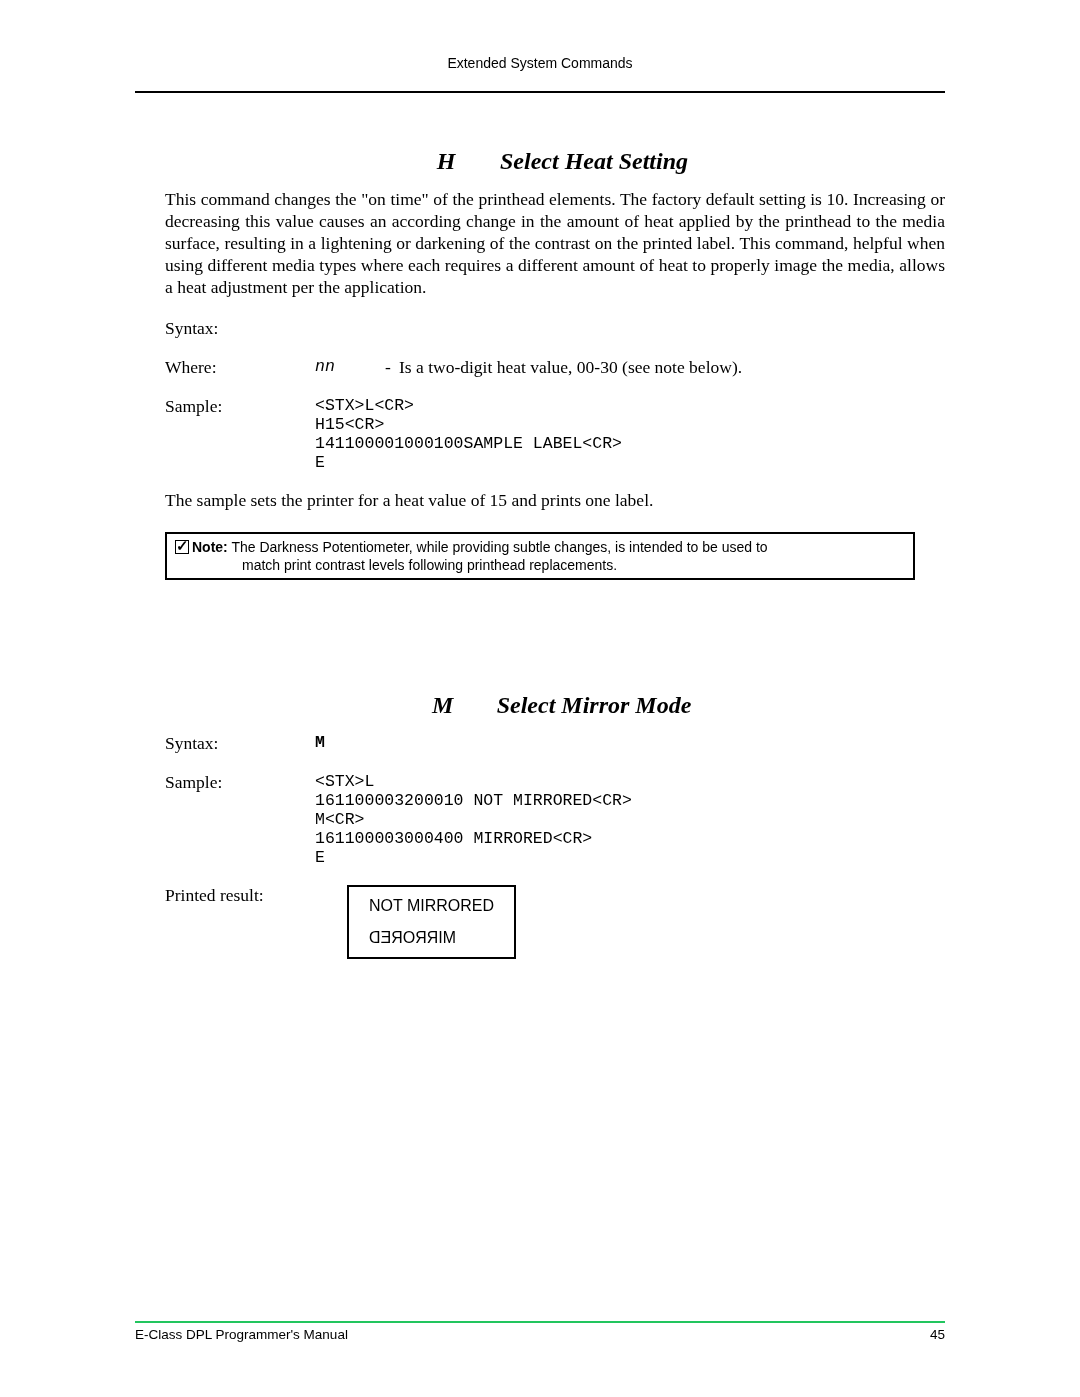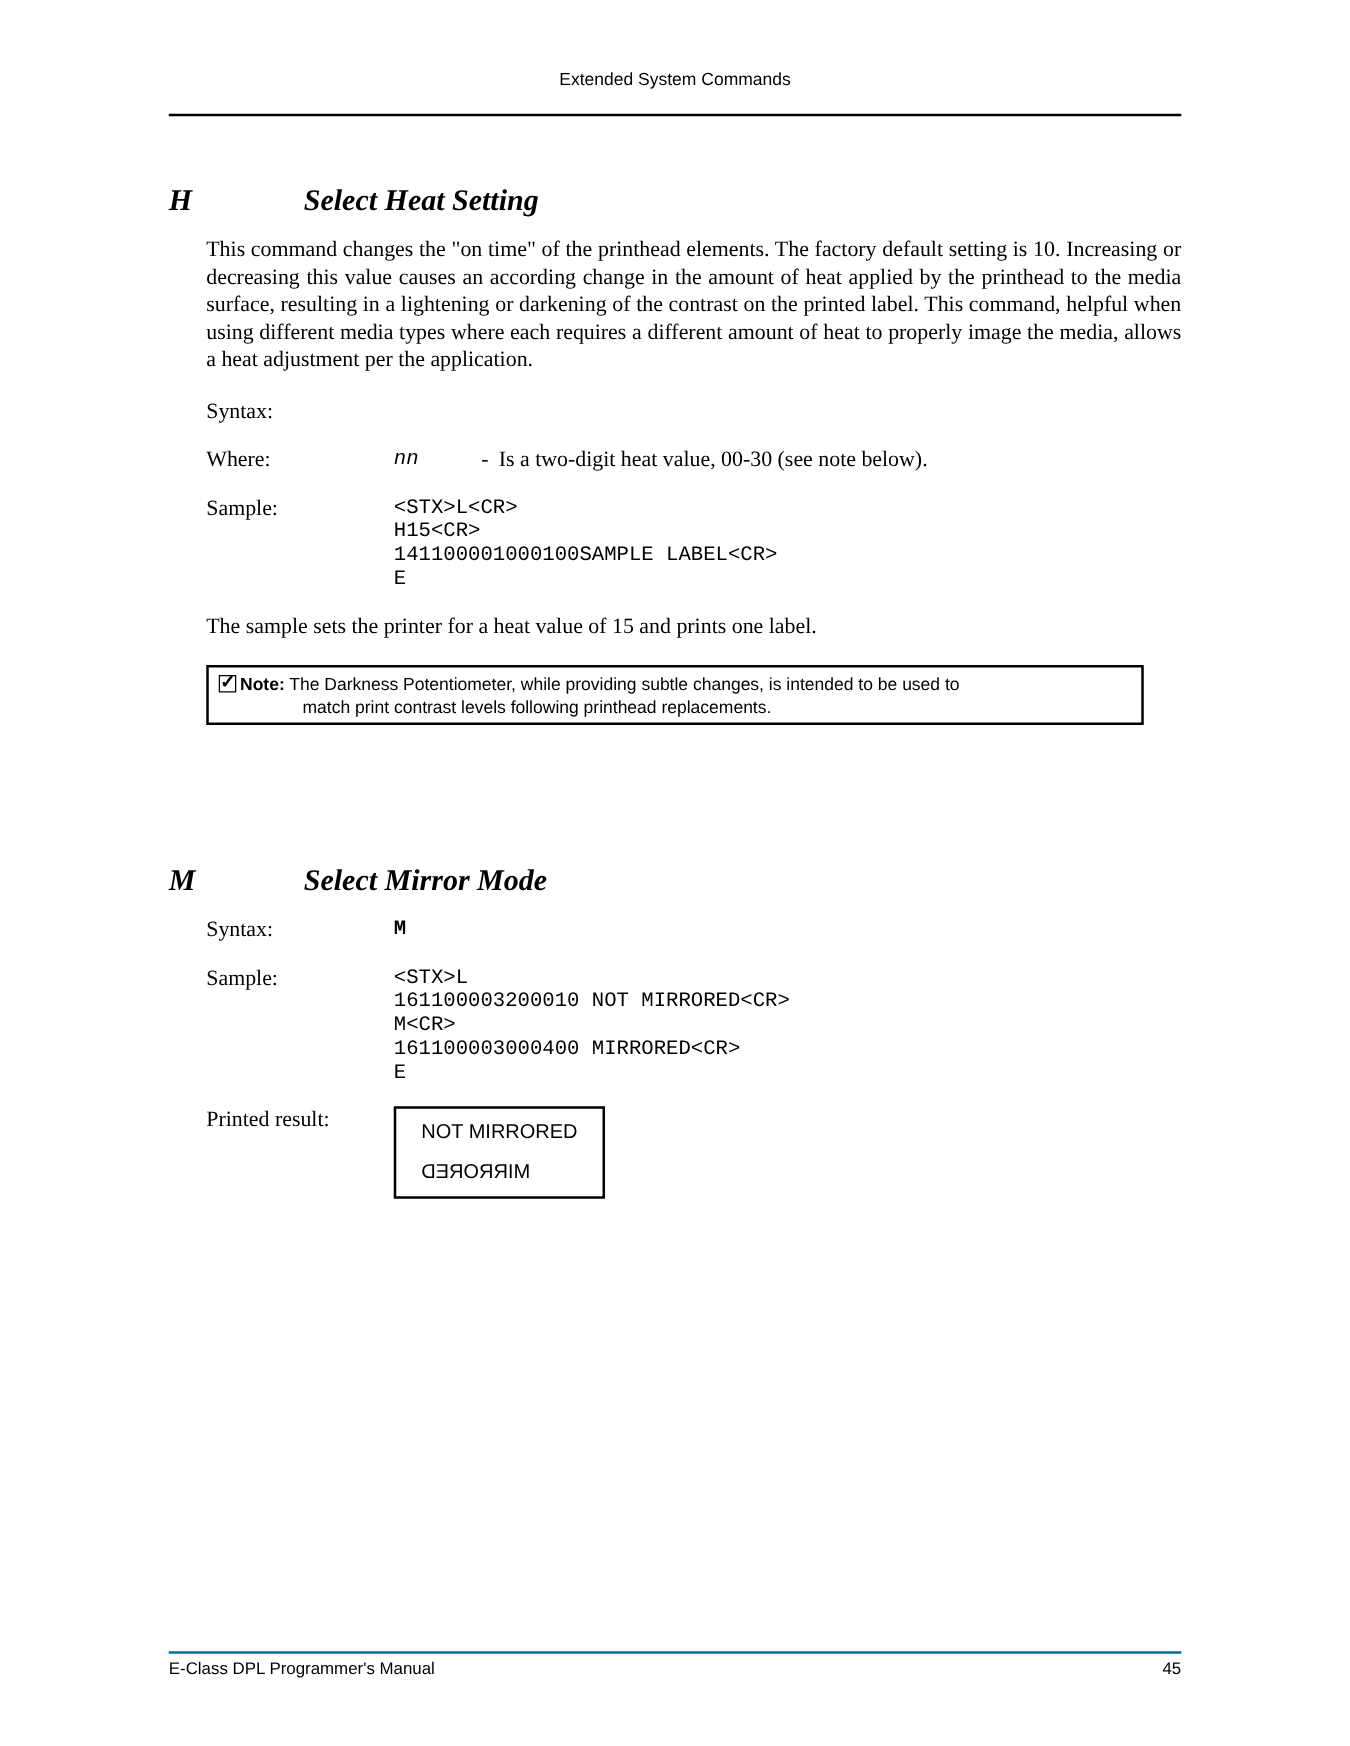--- a/index.html
+++ b/index.html
@@ -26,20 +26,21 @@
     padding-bottom: 20px;
     border-bottom: 2px solid #000;
   }
   .section-title {
     font-family: "Times New Roman", Times, serif;
     font-style: italic;
     font-weight: bold;
     font-size: 24px;
     margin-top: 55px;
     margin-bottom: 14px;
+    text-align: center;
   }
   .section-title .cmd-letter {
     display: inline-block;
     width: 108px;
   }
   .body-text {
     font-size: 17.5px;
     text-align: justify;
     margin: 0 0 20px 30px;
     line-height: 1.25;
@@ -117,21 +118,21 @@
   .mirrored-text {
     display:inline-block;
     transform: scaleX(-1);
     margin-top: 14px;
   }
   .footer {
     position: absolute;
     bottom: 55px;
     left: 135px;
     right: 135px;
-    border-top: 2px solid #0369a1;
+    border-top: 2px solid #22c55e;
     padding-top: 4px;
     font-family: Arial, Helvetica, sans-serif;
     font-size: 13.5px;
     display: flex;
     justify-content: space-between;
   }
   .syntax-h .nn { font-style: italic; }
 </style>
 </head>
 <body>
@@ -187,21 +188,21 @@
 
   <div class="row">
     <div class="label">Sample:</div>
     <div class="value mono">&lt;STX&gt;L
 161100003200010 NOT MIRRORED&lt;CR&gt;
 M&lt;CR&gt;
 161100003000400 MIRRORED&lt;CR&gt;
 E</div>
   </div>
 
-  <div class="row" style="margin-top:10px;">
+  <div class="row" style="margin-top:10px;gap:32px;">
     <div class="label">Printed result:</div>
     <div class="value">
       <div class="result-box">
         <div>NOT MIRRORED</div>
         <div class="mirrored-text">MIRRORED</div>
       </div>
     </div>
   </div>
 
   <div class="footer">

